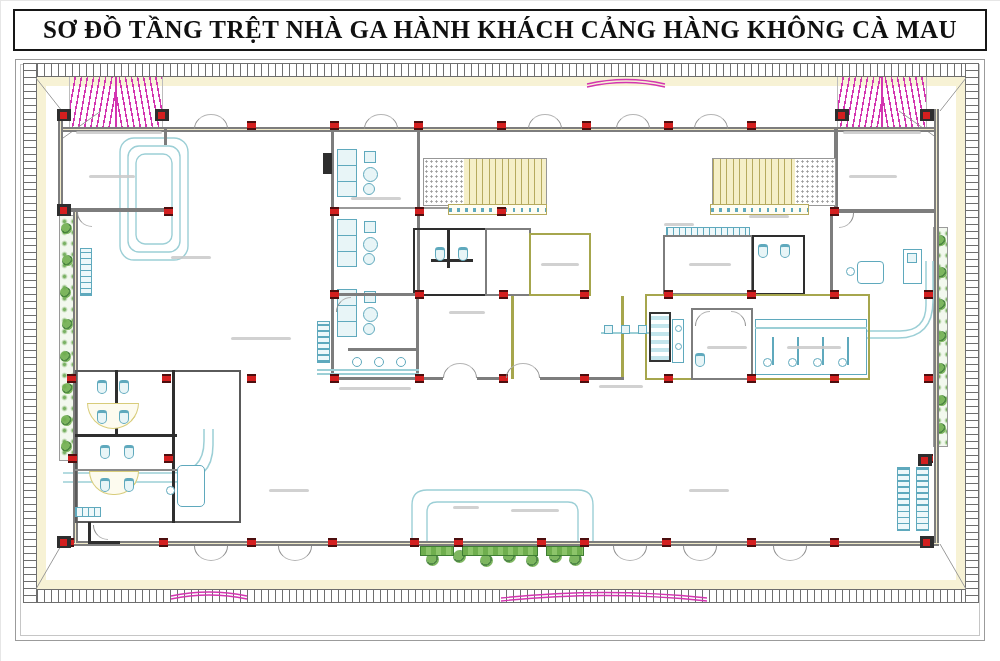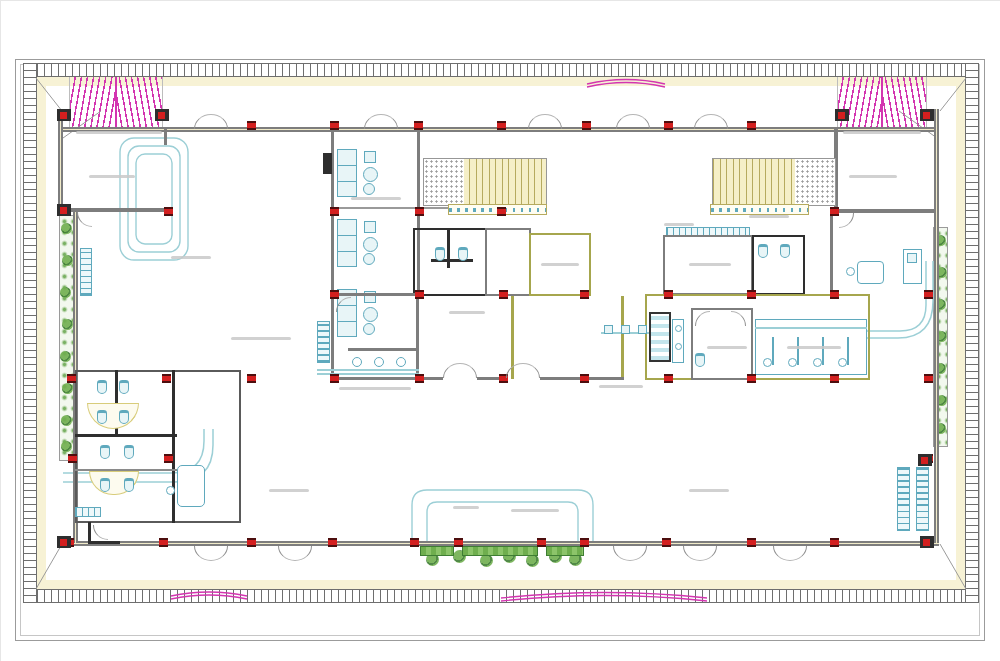--- a/index.html
+++ b/index.html
@@ -92,20 +92,23 @@
   
   .smudge{position:absolute;height:3px;border-radius:2px;background:var(--label);opacity:.85;}
   .desk{position:absolute;border:1.5px solid var(--cyan);border-radius:5px;background:#fff;}
   .counter-curve{stroke:var(--cyan-pale);fill:none;stroke-width:1.5;}
 </style>
 </head>
 <body>
 
 <div id="stage">
 
+  <div class="title-box">
+    <h1>SƠ ĐỒ TẦNG TRỆT NHÀ GA HÀNH KHÁCH CẢNG HÀNG KHÔNG CÀ MAU</h1>
+  </div>
 
   <div class="frame-outer"></div>
   <div class="frame-inner"></div>
 
   <div class="abs bandH" style="left:22px;top:62px;width:956px;height:14px"></div>
   <div class="abs bandH" style="left:22px;top:588px;width:956px;height:14px"></div>
   <div class="abs bandV" style="left:22px;top:62px;width:14px;height:540px"></div>
   <div class="abs bandV" style="left:964px;top:62px;width:14px;height:540px"></div>
   <div class="yellow-ring"></div>
 

